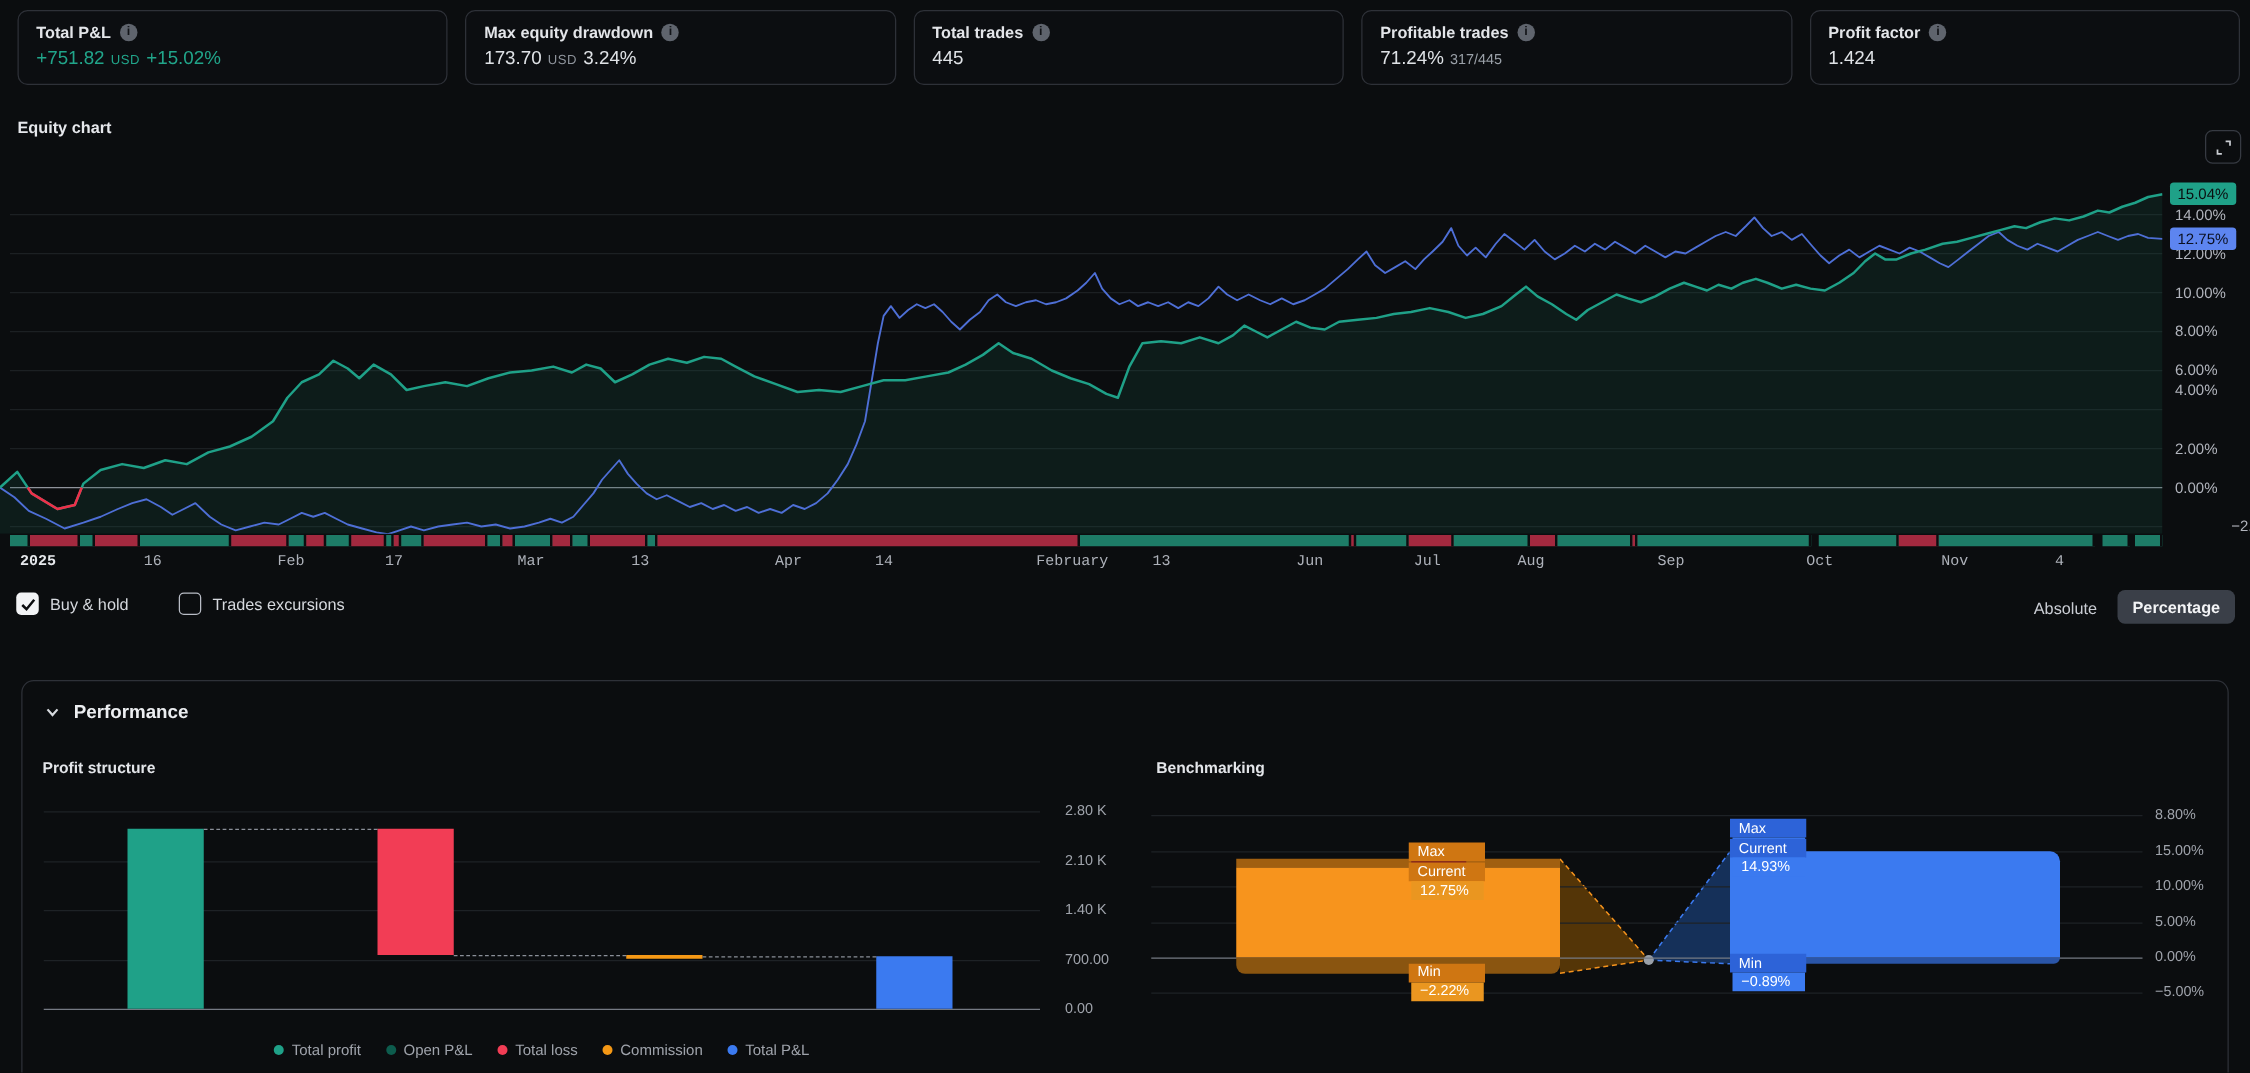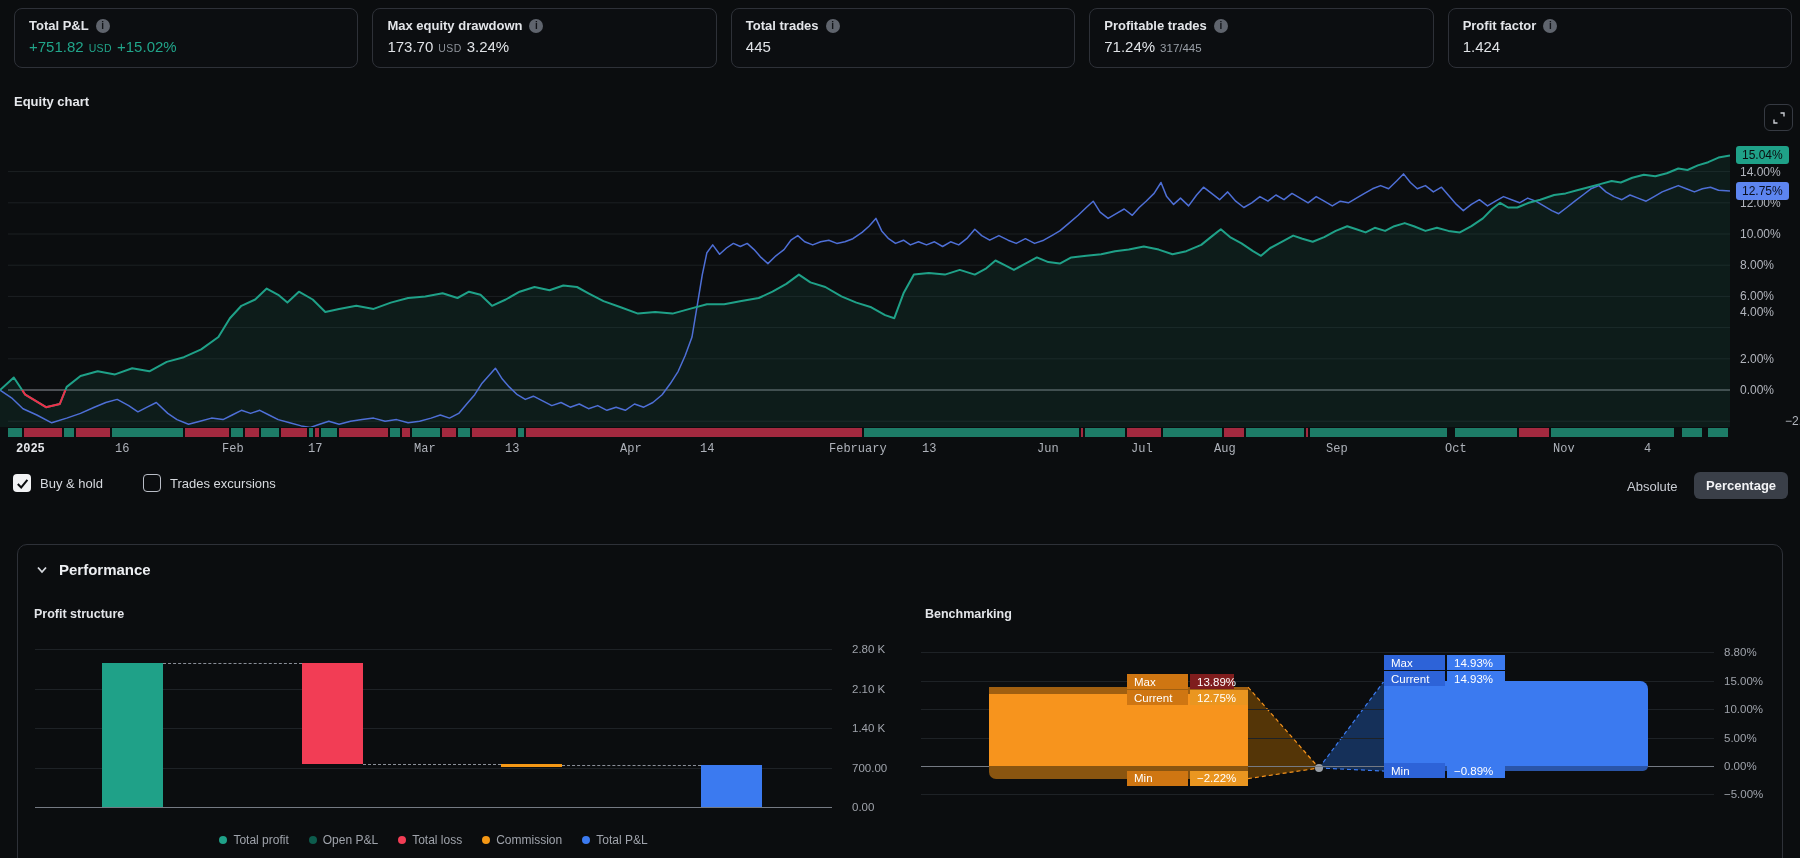--- a/index.html
+++ b/index.html
@@ -36,21 +36,21 @@
   .perf-body{position:absolute;left:0;top:0;width:1764px;height:338px;}
   .sub-title{position:absolute;font-size:12.5px;font-weight:700;color:#e3e5e9;}
   .gline{position:absolute;height:1px;background:#1e2226;}
   .gline.zero{background:#757a83;}
   .tick{position:absolute;font-size:11.5px;color:#9fa3ab;}
   .bar{position:absolute;}
   .conn{position:absolute;border-top:1px dashed #8a8f98;height:0;}
   .legend{position:absolute;display:flex;justify-content:center;gap:20px;font-size:12px;color:#9fa3ab;}
   .legend .it{display:flex;align-items:center;gap:6px;}
   .dot{width:8px;height:8px;border-radius:50%;display:inline-block;}
-  .chip{position:absolute;display:flex;font-size:11.5px;color:#fff;}
+  .chip{position:absolute;display:flex;font-size:11.5px;color:#fff;flex-direction:column;}
   .chip div{padding:1.5px 0 1.5px 7px;box-sizing:border-box;}
   svg{display:block;}
 </style>
 </head>
 <body>
 
 <div class="cards" id="cards">
     <div class="card">
       <div class="card-label">
         <span>Total P&amp;L</span>

